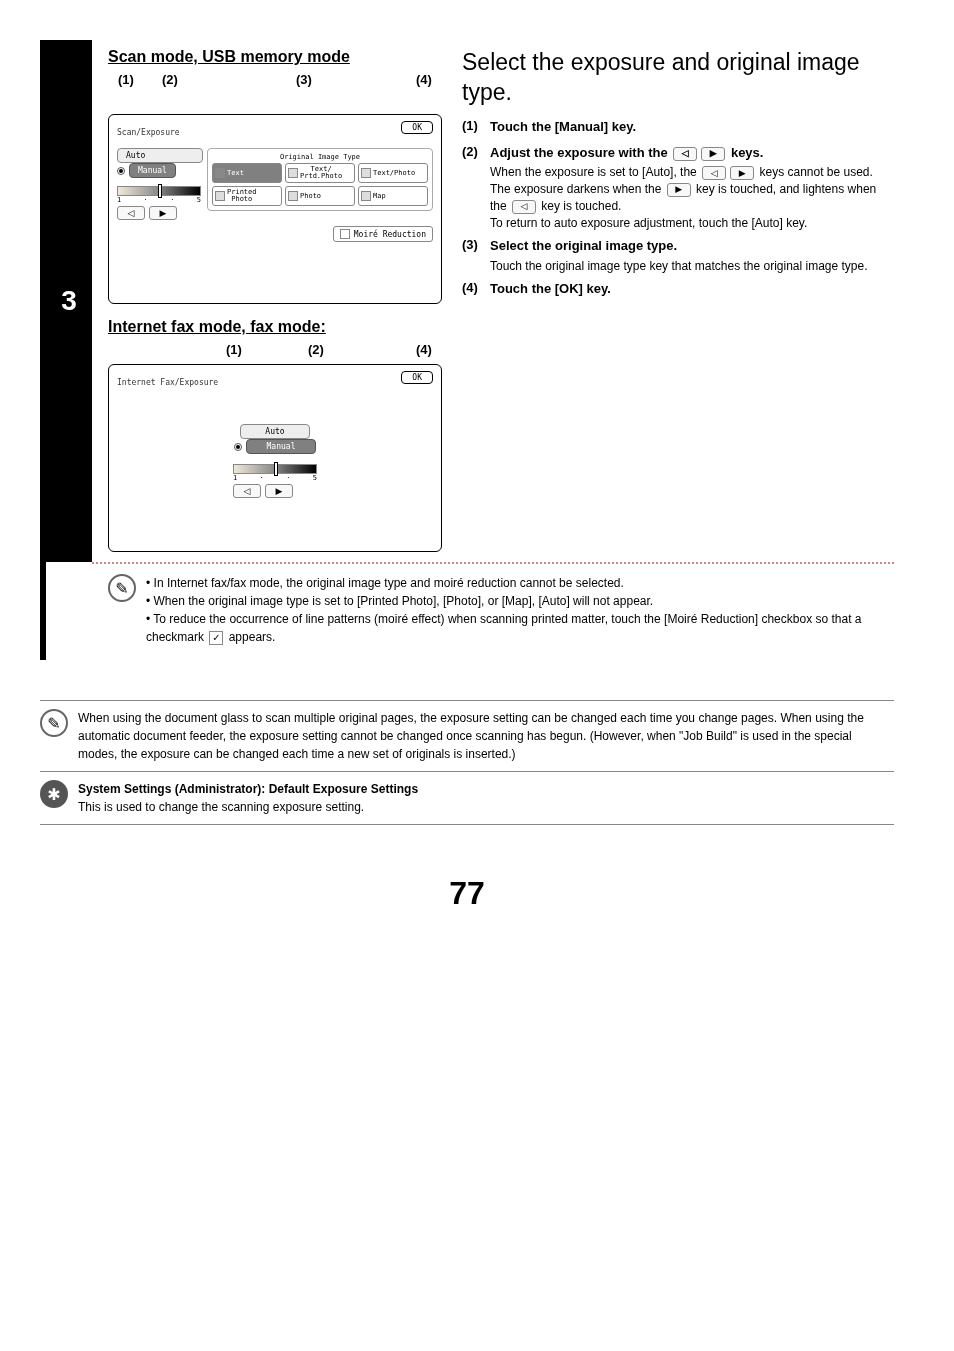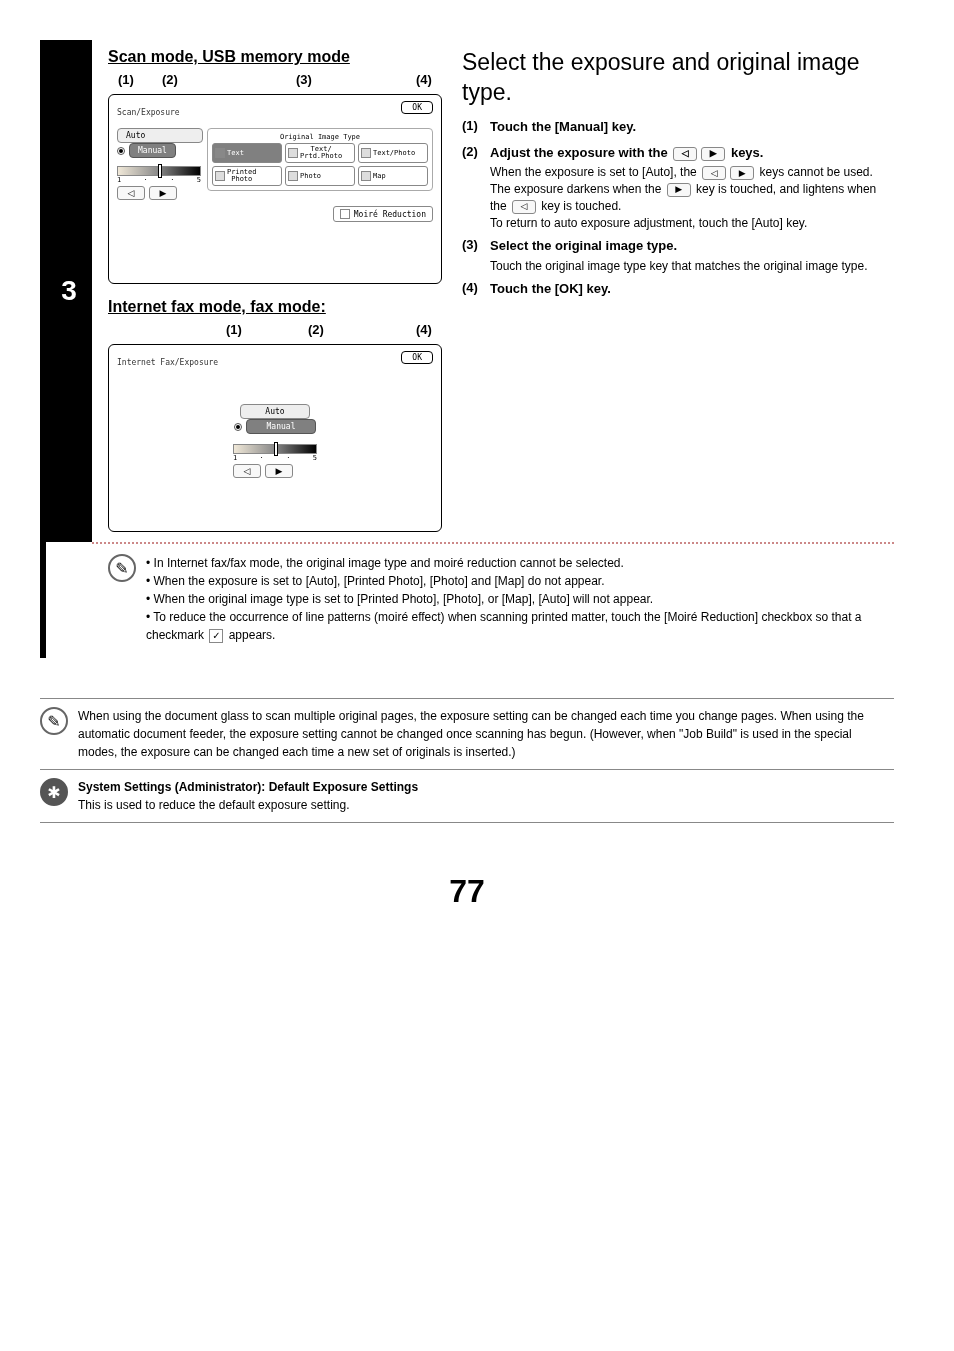--- a/index.html
+++ b/index.html
@@ -66,21 +66,21 @@
   <div class="step-left">
 
     <div class="mode-title">Scan mode, USB memory mode</div>
     <div style="position:relative;">
       <div class="callouts">
         <span class="callout" style="left:10px;">(1)</span>
         <span class="callout" style="left:54px;">(2)</span>
         <span class="callout" style="left:188px;">(3)</span>
         <span class="callout" style="left:308px;">(4)</span>
       </div>
-      <div class="panel-box" style="height:190px;">
+      <div class="panel-box" style="height:190px;margin-top:20px;">
         <span class="panel-header">Scan/Exposure</span>
         <span class="ok-btn">OK</span>
         <div class="panel-flex" style="margin-top:4px;">
           <div class="panel-col-left">
             <div class="left-tabs">
               <span class="tab-btn">Auto</span>
               <span style="display:flex;align-items:center;gap:4px;">
                   <span class="radio-dot on"></span>
                   <span class="tab-btn active">Manual</span>
                 </span>
@@ -223,33 +223,32 @@
   </div>
 </div>
 
 <div class="notes-row">
   <div class="notes-spacer"></div>
   <div class="notes-content" style="display:flex;">
     <div class="note-icon-circle">✎</div>
     <div class="note-body">
       <ul>
         <li>In Internet fax/fax mode, the original image type and moiré reduction cannot be selected.</li>
-        <li>When the exposure is set to [Auto], [Printed Photo], [Photo] and [Map] do not appear.</li>
         <li>When the original image type is set to [Printed Photo], [Photo], or [Map], [Auto] will not appear.</li>
         <li><span>To reduce the occurrence of line patterns (moiré effect) when scanning printed matter, touch the [Moiré Reduction] checkbox so that a checkmark </span><span class="chk-inline">✓</span><span> appears.</span></li>
       </ul>
     </div>
   </div>
 </div>
 
 <div class="foot-box">
   <div class="note-icon-circle">✎</div>
   <div class="note-body">When using the document glass to scan multiple original pages, the exposure setting can be changed each time you change pages. When using the automatic document feeder, the exposure setting cannot be changed once scanning has begun. (However, when "Job Build" is used in the special modes, the exposure can be changed each time a new set of originals is inserted.)</div>
 </div>
 <div class="foot-box">
   <div class="note-icon-circle" style="background:#555;color:#fff;border-color:#555;">✱</div>
   <div class="note-body">
     <div style="font-weight:bold;">System Settings (Administrator): Default Exposure Settings</div>
-    <div>This is used to reduce the default exposure setting.</div>
+    <div>This is used to change the scanning exposure setting.</div>
   </div>
 </div>
 
 <div class="page-num">77</div>
 
 </body></html>

